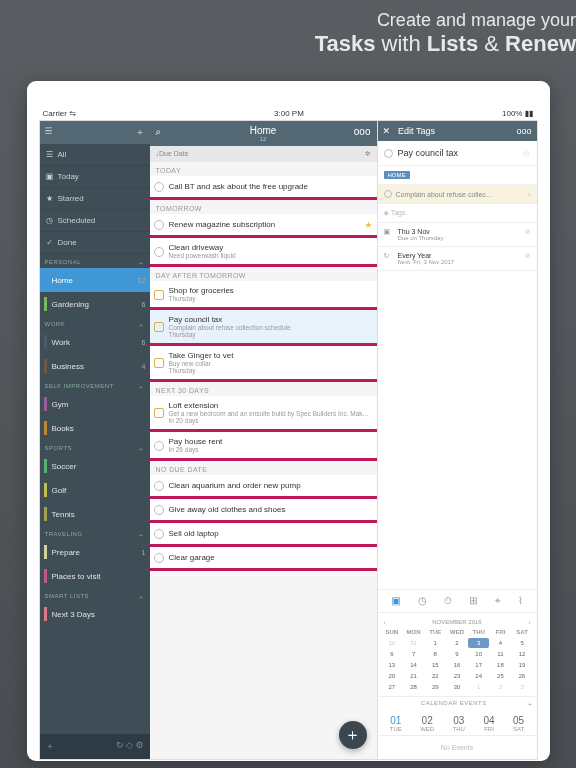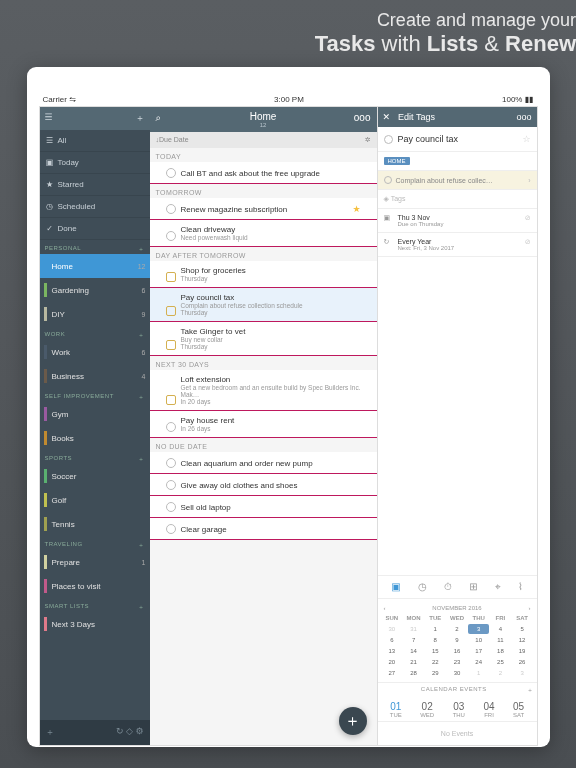--- a/index.html
+++ b/index.html
@@ -1,21 +1,21 @@
 <!DOCTYPE html>
 <html><head>
 <meta charset="utf-8">
 <style>
 *{margin:0;padding:0;box-sizing:border-box;font-family:-apple-system,Helvetica,Arial,sans-serif}
 body{width:576px;height:768px;background:linear-gradient(to bottom,#5a5e62,#4a4e52);overflow:hidden}
 .headline{text-align:right;color:#e8e8e8;padding:10px 0;font-weight:200}
 .headline .l1{font-size:18px}
 .headline .l2{font-size:22px;font-weight:300}
 .headline b{font-weight:700}
-.device{width:523px;height:680px;margin:0 auto;background:#fff;border-radius:9px;padding:28px 12px 0;box-shadow:0 4px 20px rgba(0,0,0,0.3)}
+.device{width:523px;height:680px;margin:14px auto;background:#fff;border-radius:9px;padding:28px 12px 0;box-shadow:0 4px 20px rgba(0,0,0,0.3)}
 .status{display:flex;justify-content:space-between;font-size:8px;color:#333;padding:0 4px 2px}
 .screen{display:flex;height:640px;border:1px solid #ddd;font-size:9px;overflow:hidden}
 .sidebar{width:110px;background:#3f4d57;color:#d0d8de;display:flex;flex-direction:column}
 .sb-top{background:#546873;display:flex;justify-content:space-between;padding:5px;color:#cfd8de}
 .sb-list{flex:1;overflow-y:auto}
 .sb-item{display:flex;align-items:center;padding:6px 5px;font-size:8px;color:#c8d0d6;border-bottom:1px solid rgba(0,0,0,0.1)}
 .sb-item .ico{width:10px;margin-right:3px;text-align:center}
 .sb-item .lbl{flex:1}
 .sb-hdr{font-size:6px;color:#8a9;padding:5px 5px 3px;letter-spacing:0.5px}
 .sb-plus{float:right;color:#8a9}
@@ -26,21 +26,21 @@
 .hcat.sel{background:#3f97d6;color:#fff}
 .sb-foot{background:#2f3b44;display:flex;justify-content:space-between;padding:6px;color:#7a8a94}
 .main{flex:1;background:#f5f5f5;display:flex;flex-direction:column;position:relative}
 .mh{background:#546873;color:#fff;text-align:center;padding:4px;position:relative;font-size:10px}
 .mh .srch{position:absolute;left:6px;top:5px;font-size:10px}
 .mh .more{position:absolute;right:6px;top:5px;font-size:10px}
 .mh .sub{font-size:6px;color:#b8c4cc}
 .sortrow{background:#e8e8e8;padding:4px 6px;font-size:7px;color:#888;display:flex;justify-content:space-between}
 .tasks{flex:1;overflow-y:auto}
 .sec{font-size:7px;color:#999;padding:5px 6px 2px;letter-spacing:0.4px}
-.task{background:#fff;border-bottom:1px solid #be185d;padding:5px 16px;display:flex;align-items:flex-end}
+.task{background:#fff;border-bottom:3px solid #be185d;padding:5px 4px;display:flex;align-items:center}
 .task.sel{background:#e8f2fb}
 .task .chk{width:10px;height:10px;border:1px solid #bbb;border-radius:50%;margin-right:5px;margin-top:1px;flex-shrink:0}
 .task .chk.sq{border-radius:2px;border-color:#d4b050}
 .task .body{flex:1}
 .task .tt{font-size:8px;color:#333}
 .task .ts{font-size:6.5px;color:#999}
 .task .star{color:#f5c040;font-size:9px}
 .fab{position:absolute;right:10px;bottom:10px;width:28px;height:28px;border-radius:50%;background:#3a4750;color:#fff;display:flex;align-items:center;justify-content:center;font-size:16px;box-shadow:0 2px 6px rgba(0,0,0,0.3)}
 .panel{width:160px;background:#fff;display:flex;flex-direction:column;border-left:1px solid #ddd}
 .ph{background:#546873;color:#fff;padding:5px;display:flex;align-items:center;font-size:9px}
@@ -123,25 +123,20 @@
           <div class="hcat sel">
             <span class="bar" style="background:#3f97d6"></span>
             <span class="lbl">Home</span>
             <span class="cnt">12</span>
           </div>
           <div class="hcat ">
             <span class="bar" style="background:#7bb661"></span>
             <span class="lbl">Gardening</span>
             <span class="cnt">6</span>
           </div>
-          <div class="hcat ">
-            <span class="bar" style="background:#b8b8a0"></span>
-            <span class="lbl">DIY</span>
-            <span class="cnt">9</span>
-          </div>
           <div class="sb-hdr">WORK<span class="sb-plus">＋</span></div>
           <div class="hcat ">
             <span class="bar" style="background:#4a5a6a"></span>
             <span class="lbl">Work</span>
             <span class="cnt">6</span>
           </div>
           <div class="hcat ">
             <span class="bar" style="background:#6a5a4a"></span>
             <span class="lbl">Business</span>
             <span class="cnt">4</span>

